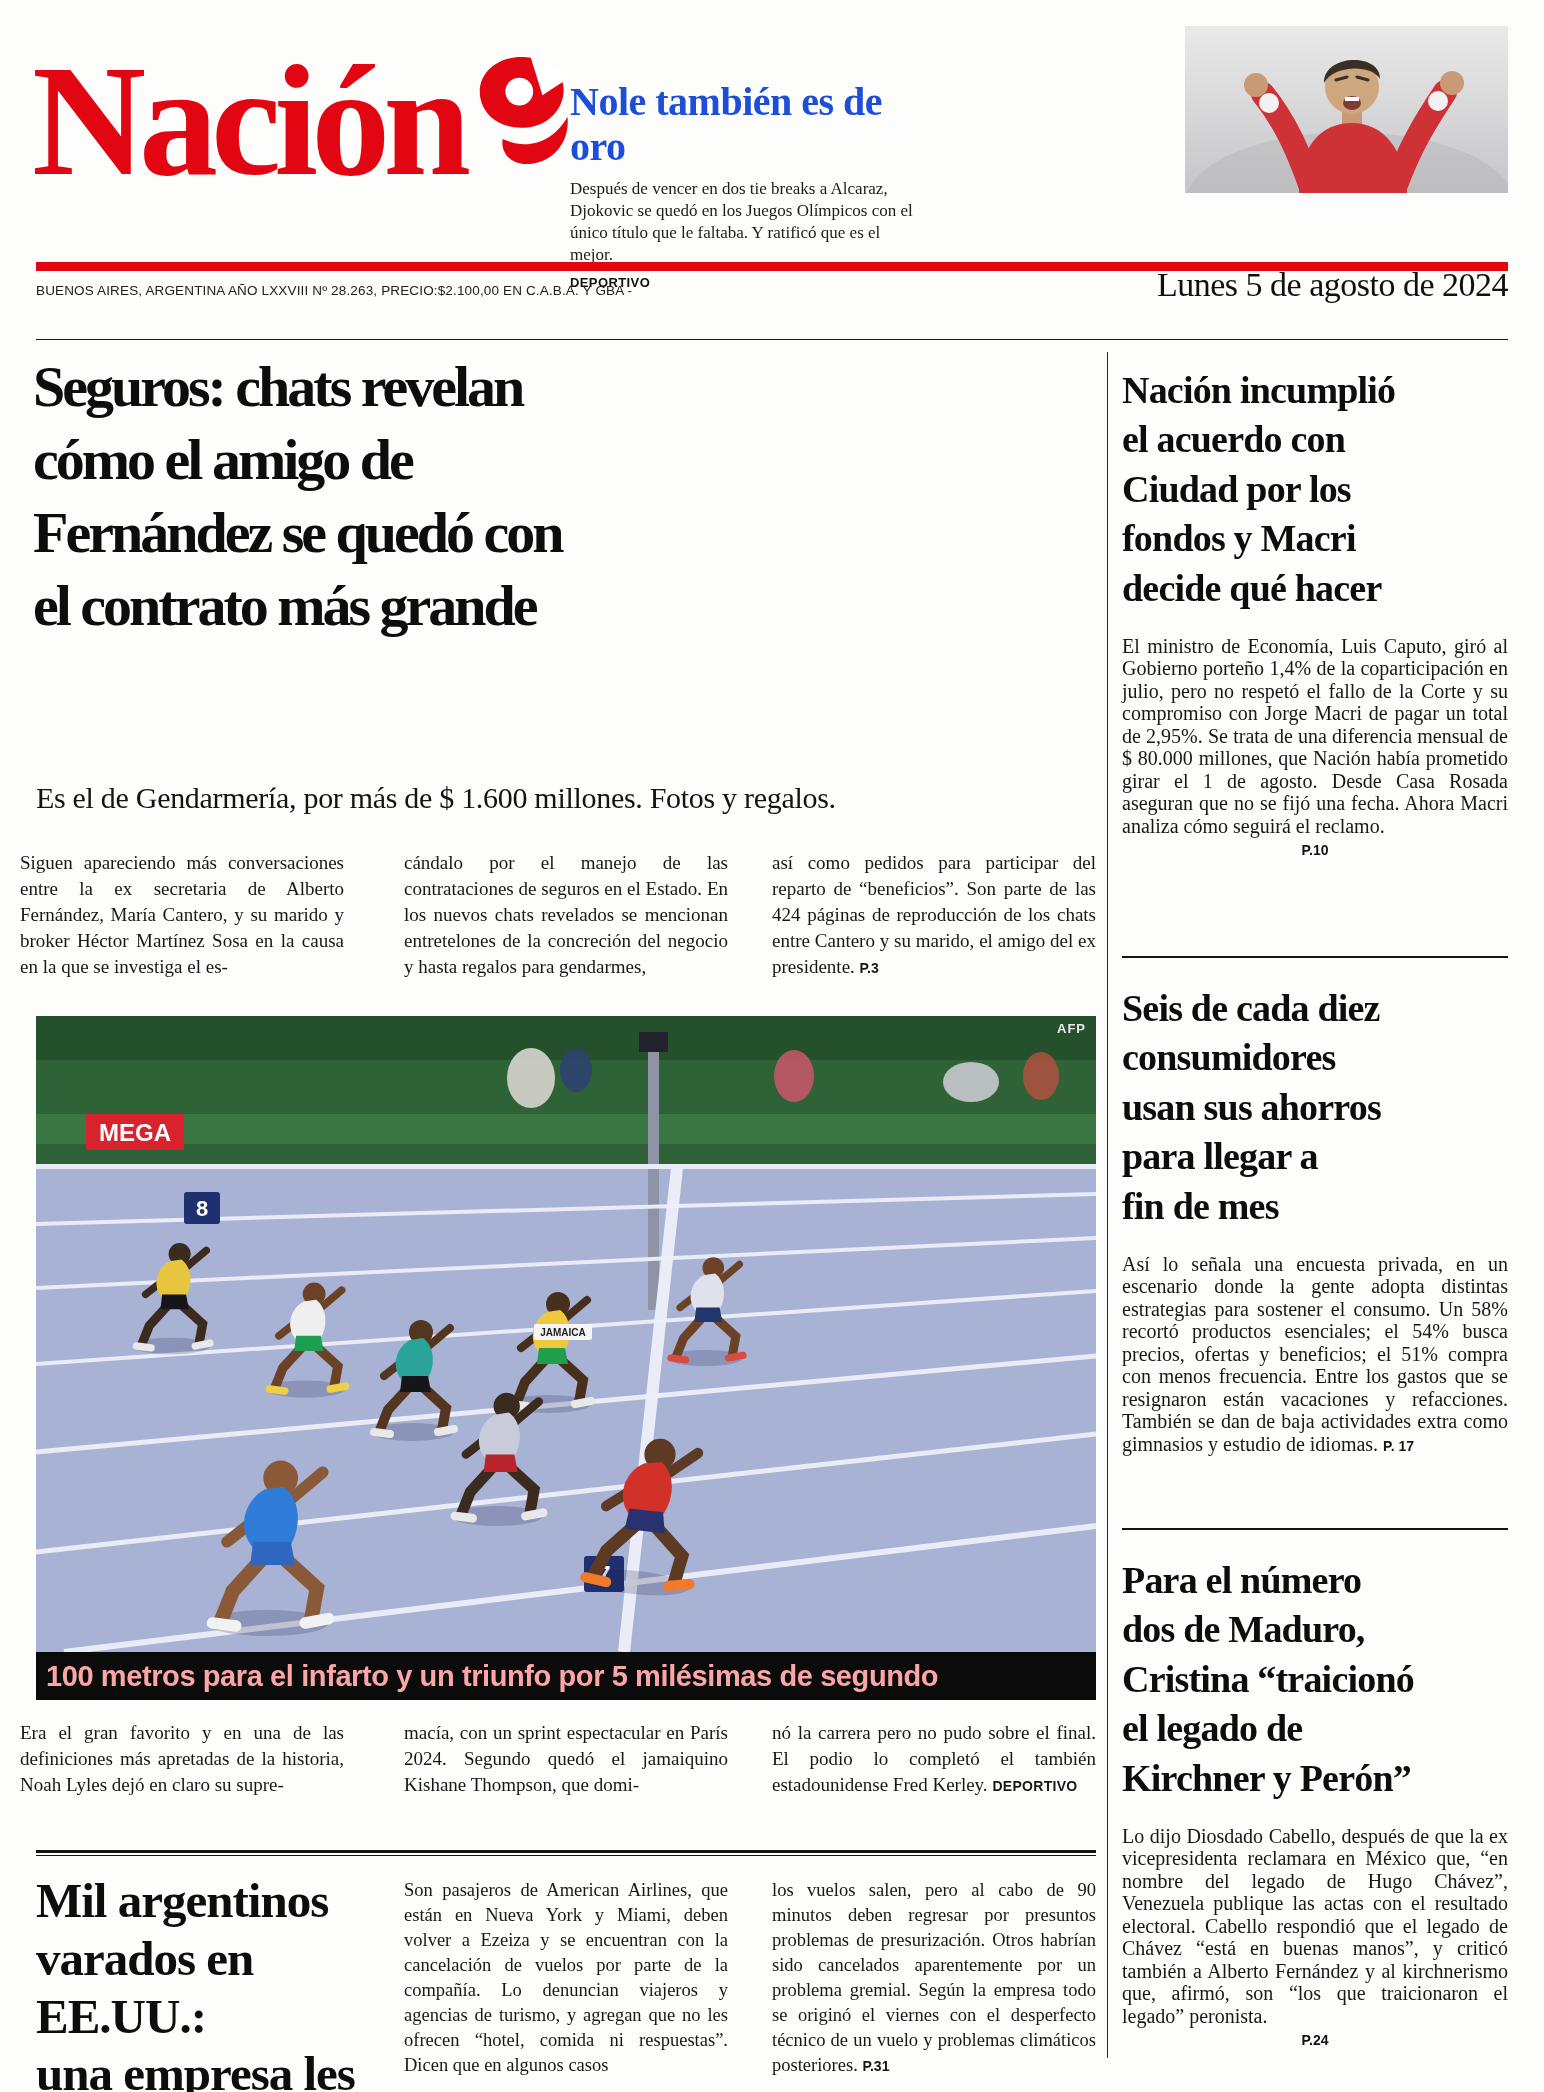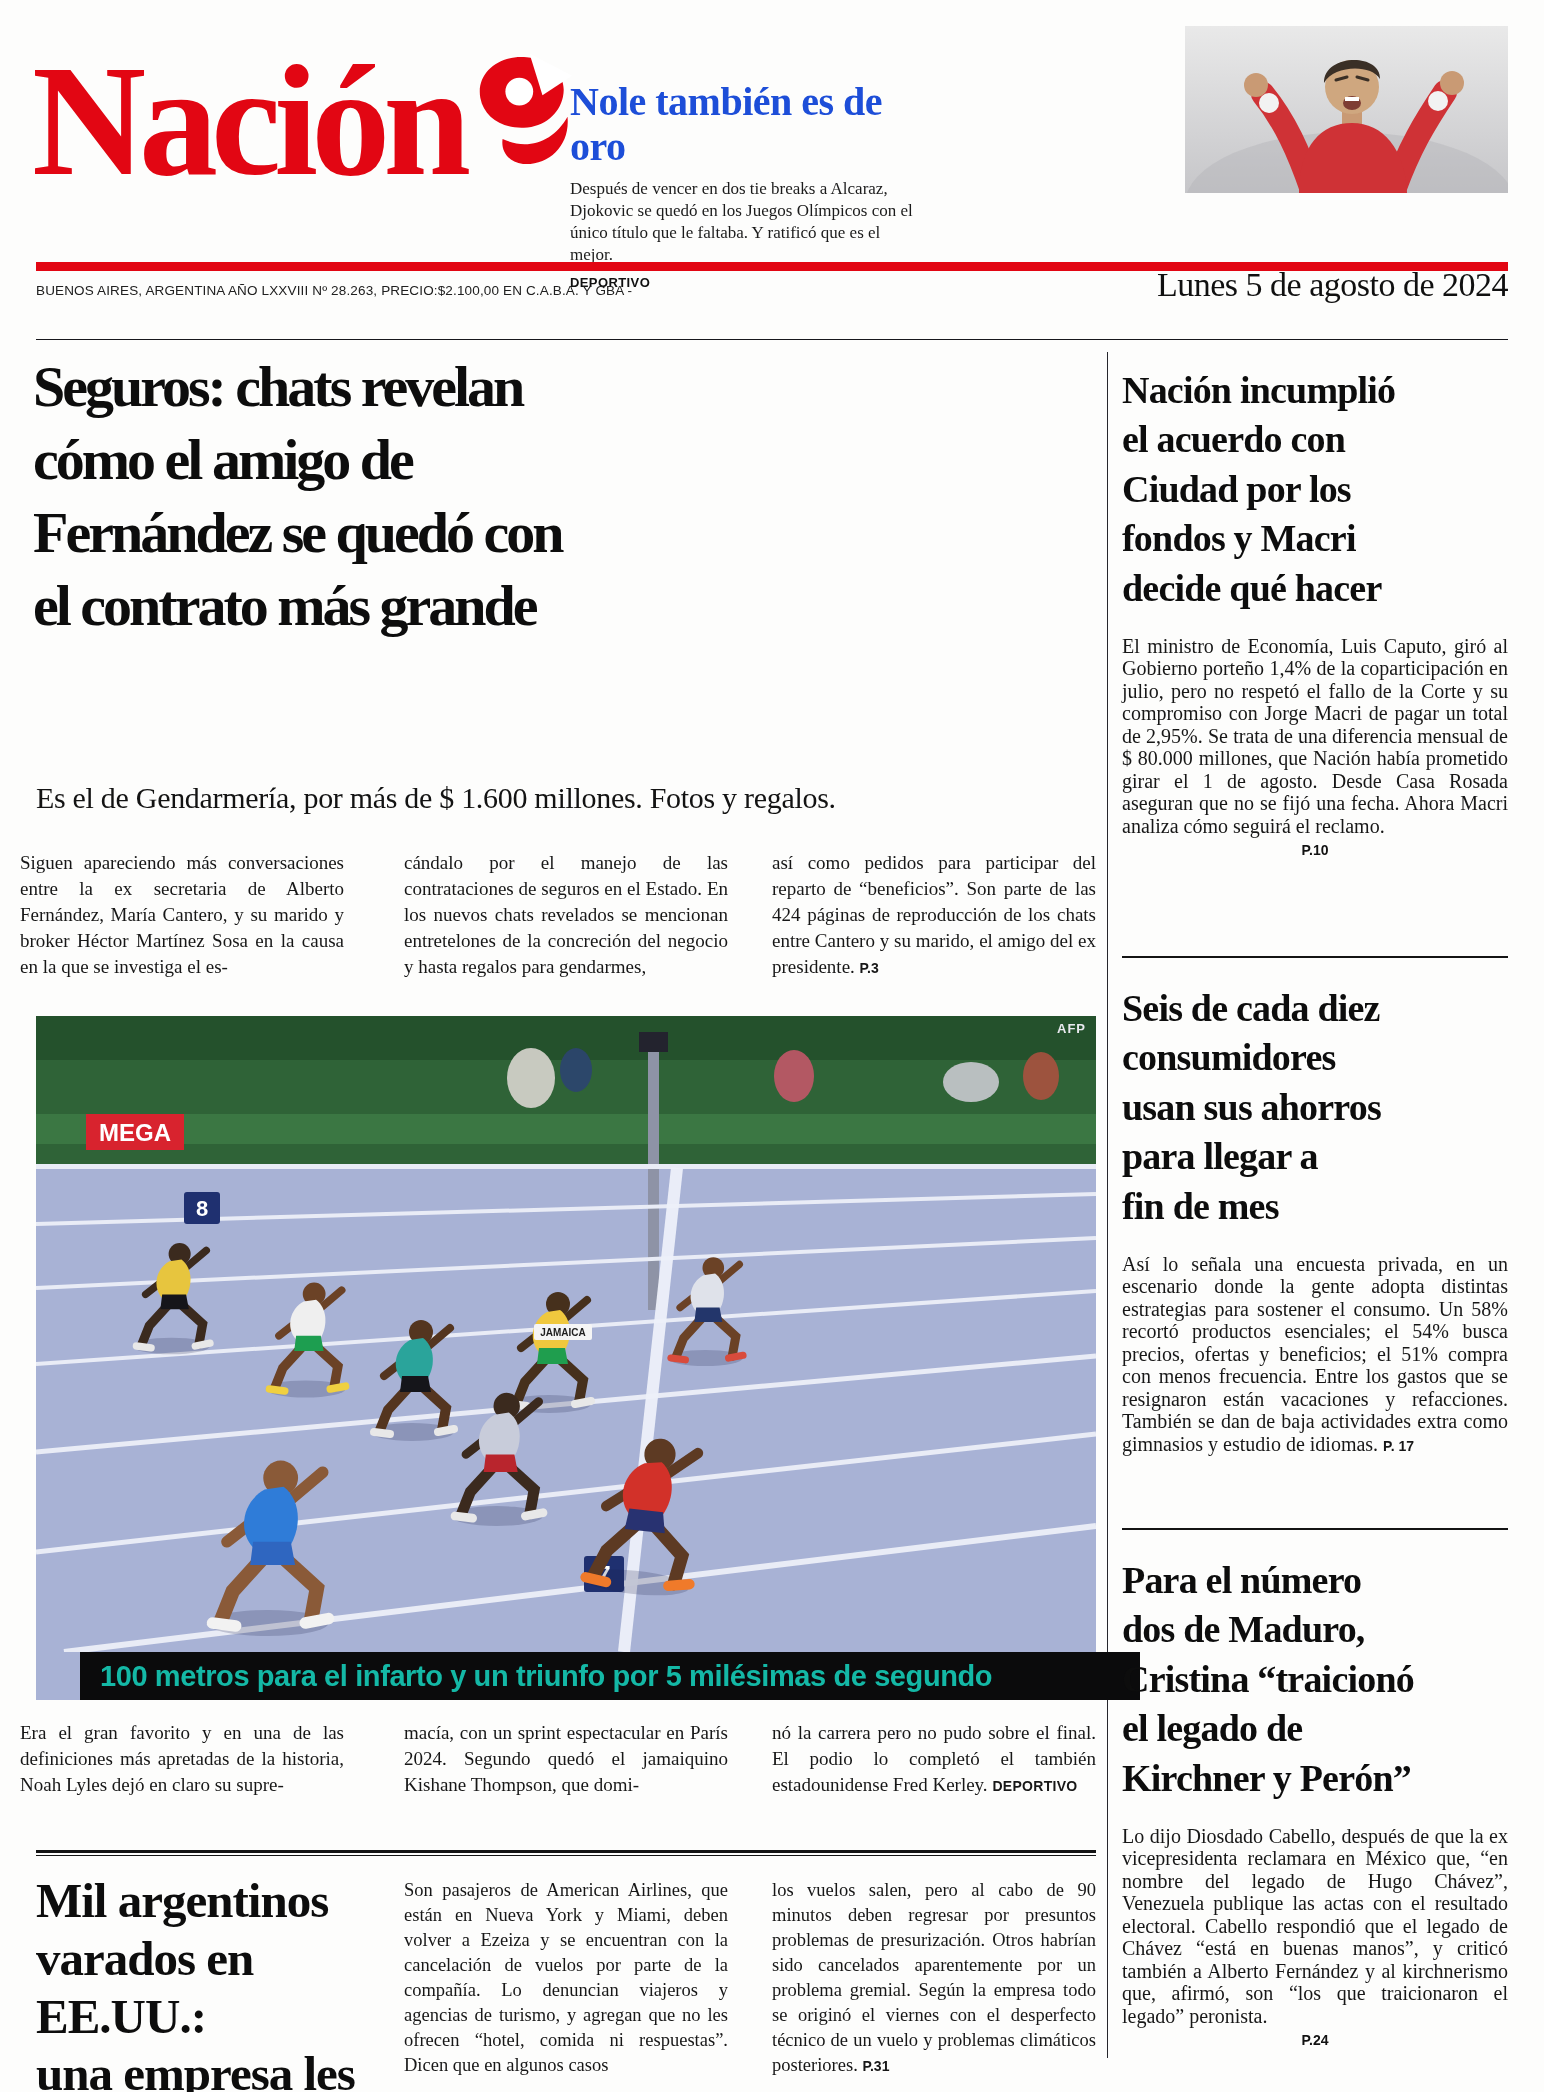--- a/index.html
+++ b/index.html
@@ -45,22 +45,22 @@
   
   .photo{position:absolute;left:36px;top:1016px;width:1060px;height:684px;background:#a8b2d5;}
   .scene{position:absolute;left:0;top:0;width:1060px;height:636px;}
   .afp{position:absolute;top:5px;right:10px;font:700 13px "Liberation Sans",sans-serif;
        color:#e9e9ef;letter-spacing:1px;}
   .overlay{position:absolute;right:6px;bottom:54px;width:252px;box-sizing:border-box;
            background:rgba(14,14,16,.9);color:#fff;padding:10px 12px 12px;}
   .ov-t{font:700 19px/1.35 "Liberation Sans",sans-serif;}
   .ov-b{font:400 17.5px/1.3 "Liberation Sans",sans-serif;white-space:pre-line;}
   .caption-bar{position:absolute;left:0;bottom:0;width:100%;height:48px;box-sizing:border-box;
-               background:#0b0b0c;color:#14b8a6;padding-left:20px;
-               font:700 29px/48px "Liberation Sans",sans-serif;letter-spacing:-.4px;white-space:nowrap;overflow:hidden;margin-left:44px;}
+               background:#0b0b0c;color:#fca5a5;padding-left:10px;
+               font:700 29px/48px "Liberation Sans",sans-serif;letter-spacing:-.4px;white-space:nowrap;overflow:hidden;}
 
   
   .double-rule{position:absolute;left:36px;top:1850px;width:1060px;height:6px;
                border-top:3px solid #141414;border-bottom:1px solid #141414;box-sizing:border-box;}
   .bottom-headline{position:absolute;left:36px;top:1872px;width:372px;margin:0;
                    font-weight:700;font-size:49px;line-height:1.18;letter-spacing:-1px;
                    color:#0d0d0d;white-space:pre-line;}
   .bottom-col{top:1878px;font-size:18.5px;line-height:25px;}
 
   

